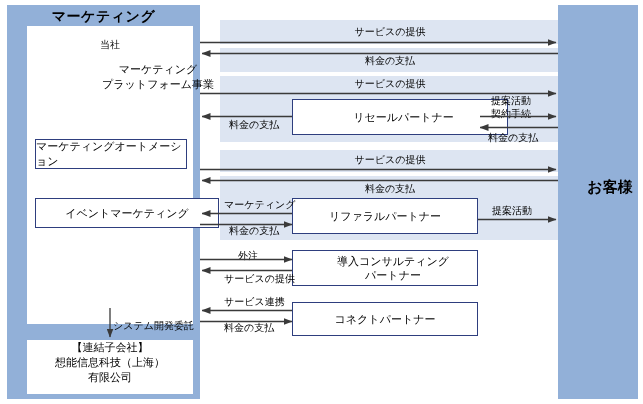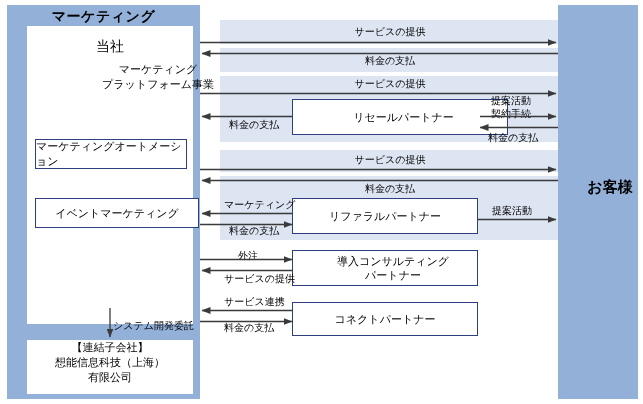--- a/index.html
+++ b/index.html
@@ -42,33 +42,33 @@
   }
   .customer-label{
     left:558px;top:175px;width:104px;height:24px;
     display:flex;align-items:center;justify-content:center;
     font-size:15px;font-weight:bold;color:#000;
   }
 
   
   .t-company{
     left:27px;top:38px;width:166px;
-    text-align:center;font-size:14px;color:#000;
+    text-align:center;font-size:10px;color:#000;
   }
   .t-platform{
     left:27px;top:62px;width:166px;
     text-align:center;font-size:11px;color:#000;line-height:15px;padding-left:48px;
   }
   .unit-box{
     background:#ffffff;border:1.3px solid #2e3e7e;
     display:flex;align-items:center;justify-content:center;
     font-size:11px;color:#000;box-sizing:border-box;
   }
   .unit-ma{left:35px;top:139px;width:152px;height:30px;}
-  .unit-ev{left:35px;top:198px;width:164px;height:30px;}
+  .unit-ev{left:35px;top:198px;width:184px;height:30px;}
 
   
   .band{background:#dde5f2;}
 
   
   .p-box{
     background:#ffffff;border:1.4px solid #2e3e7e;
     display:flex;align-items:center;justify-content:center;
     text-align:center;font-size:11px;color:#000;line-height:14px;
     box-sizing:border-box;

